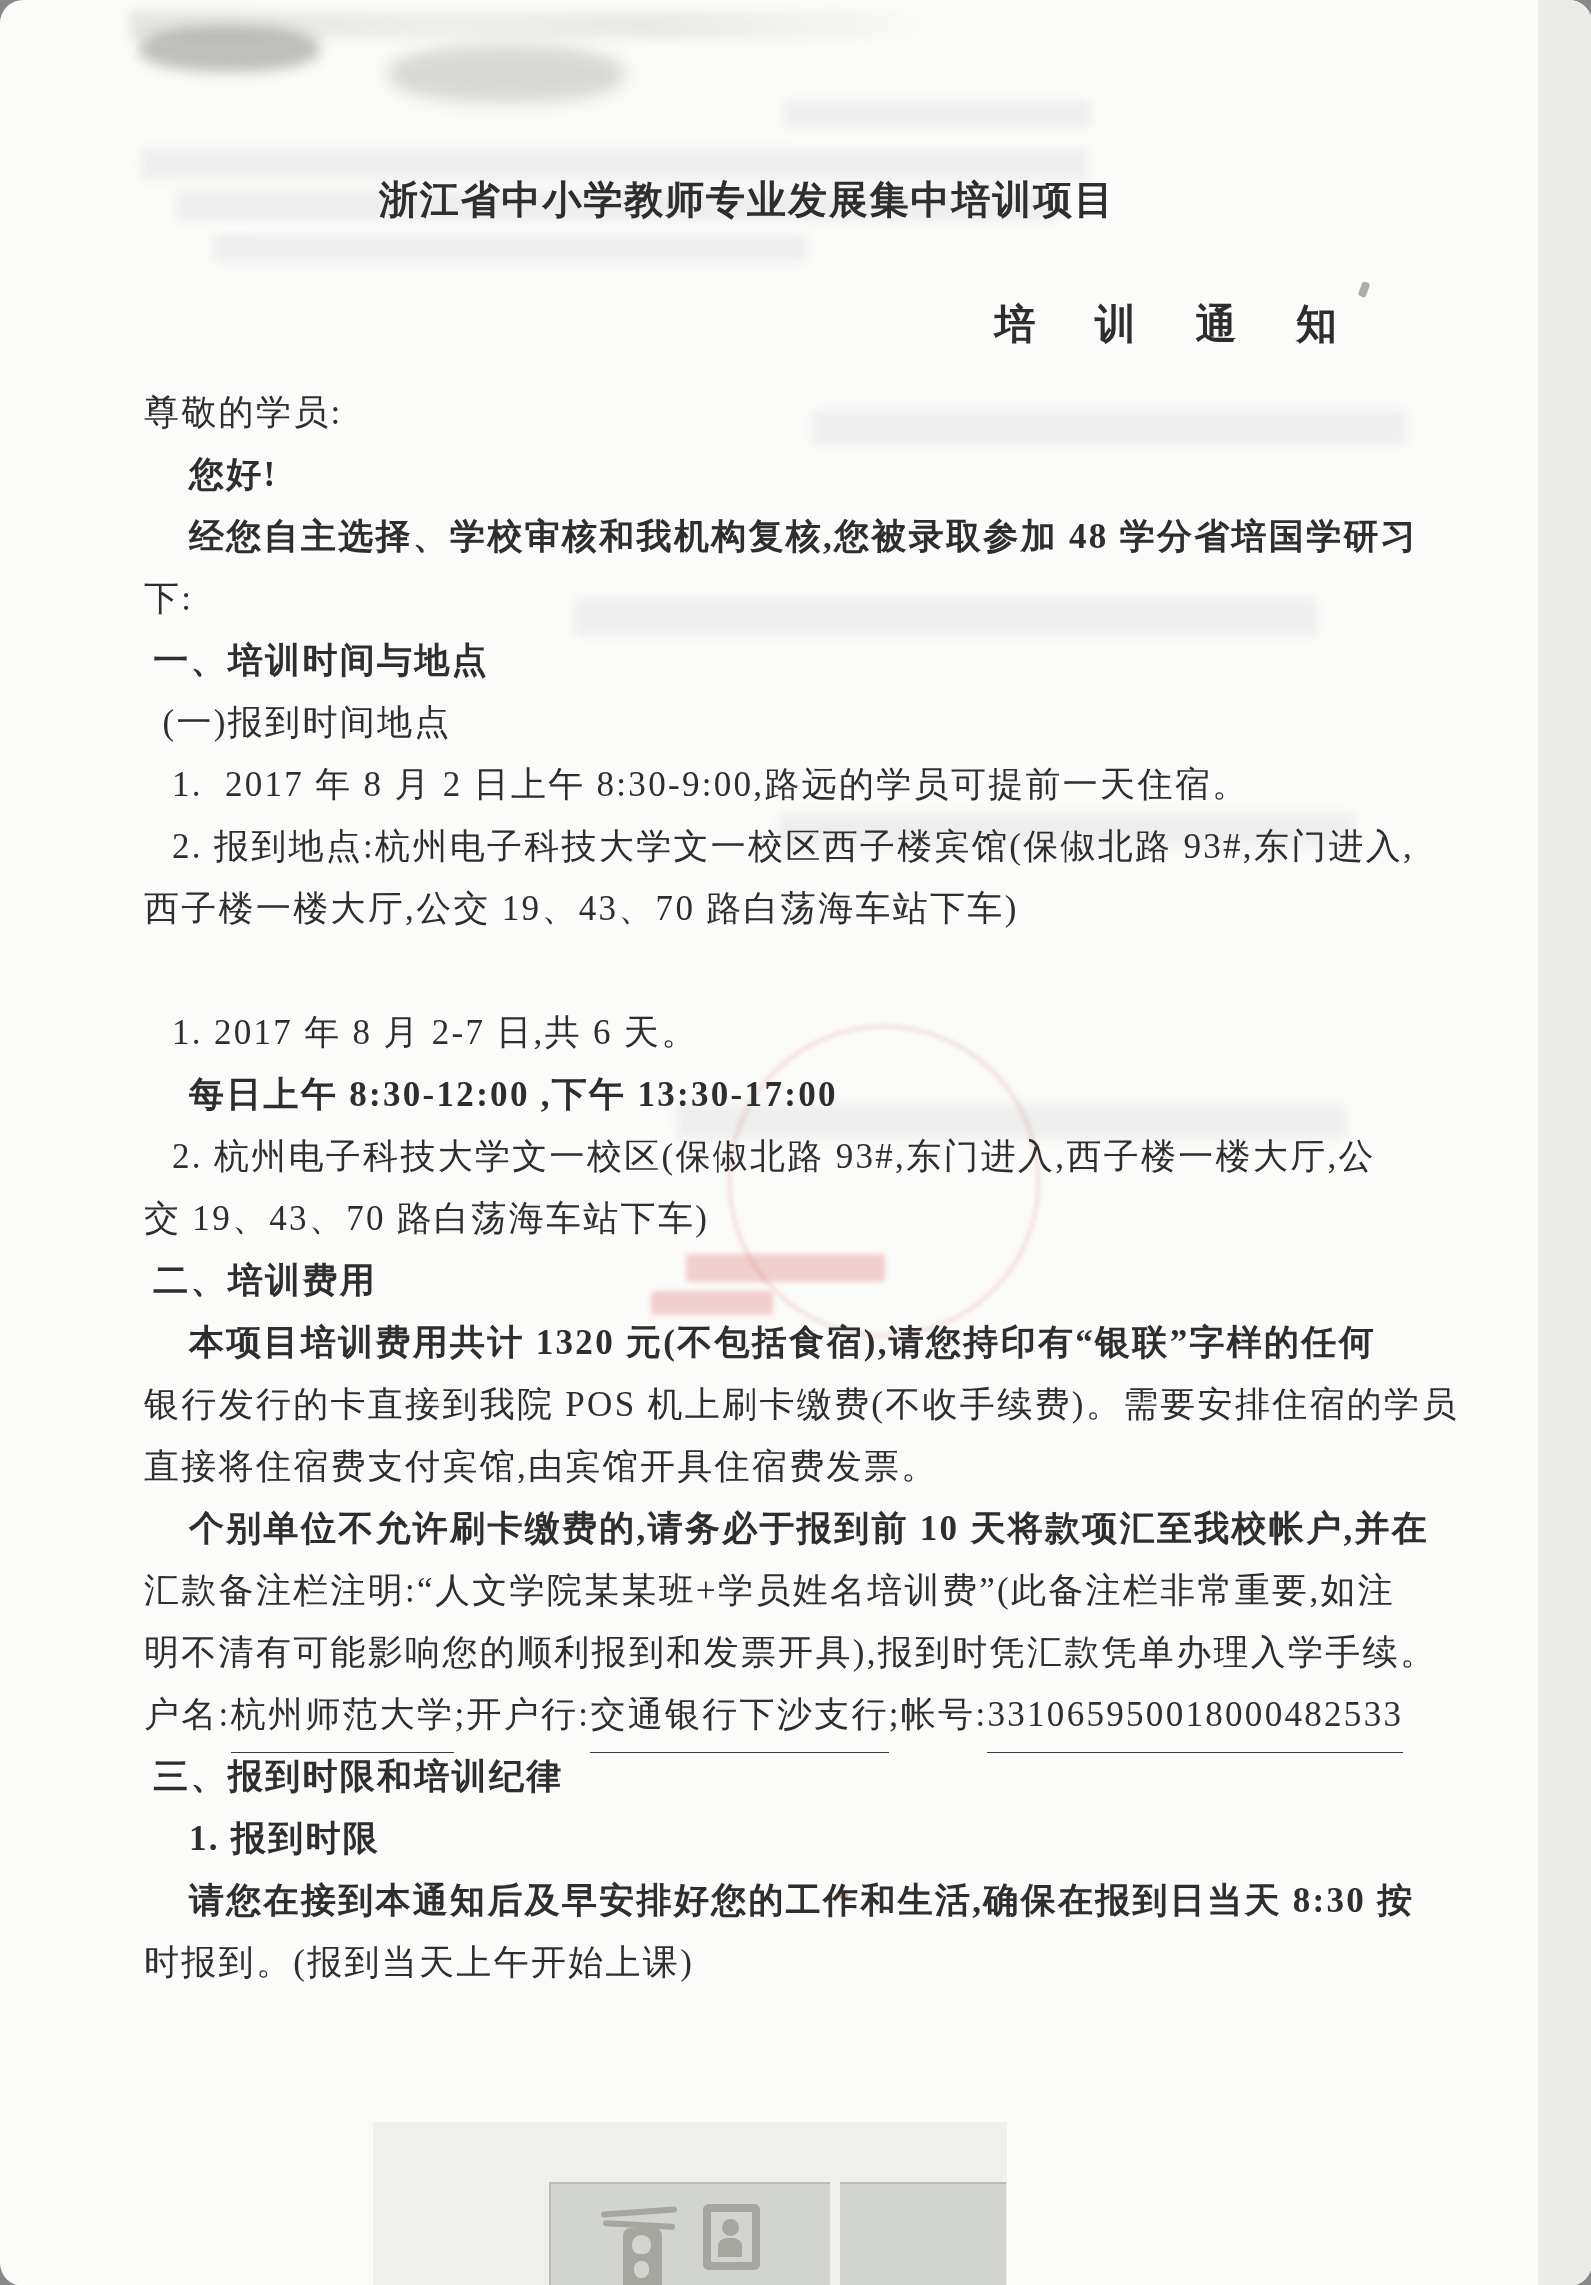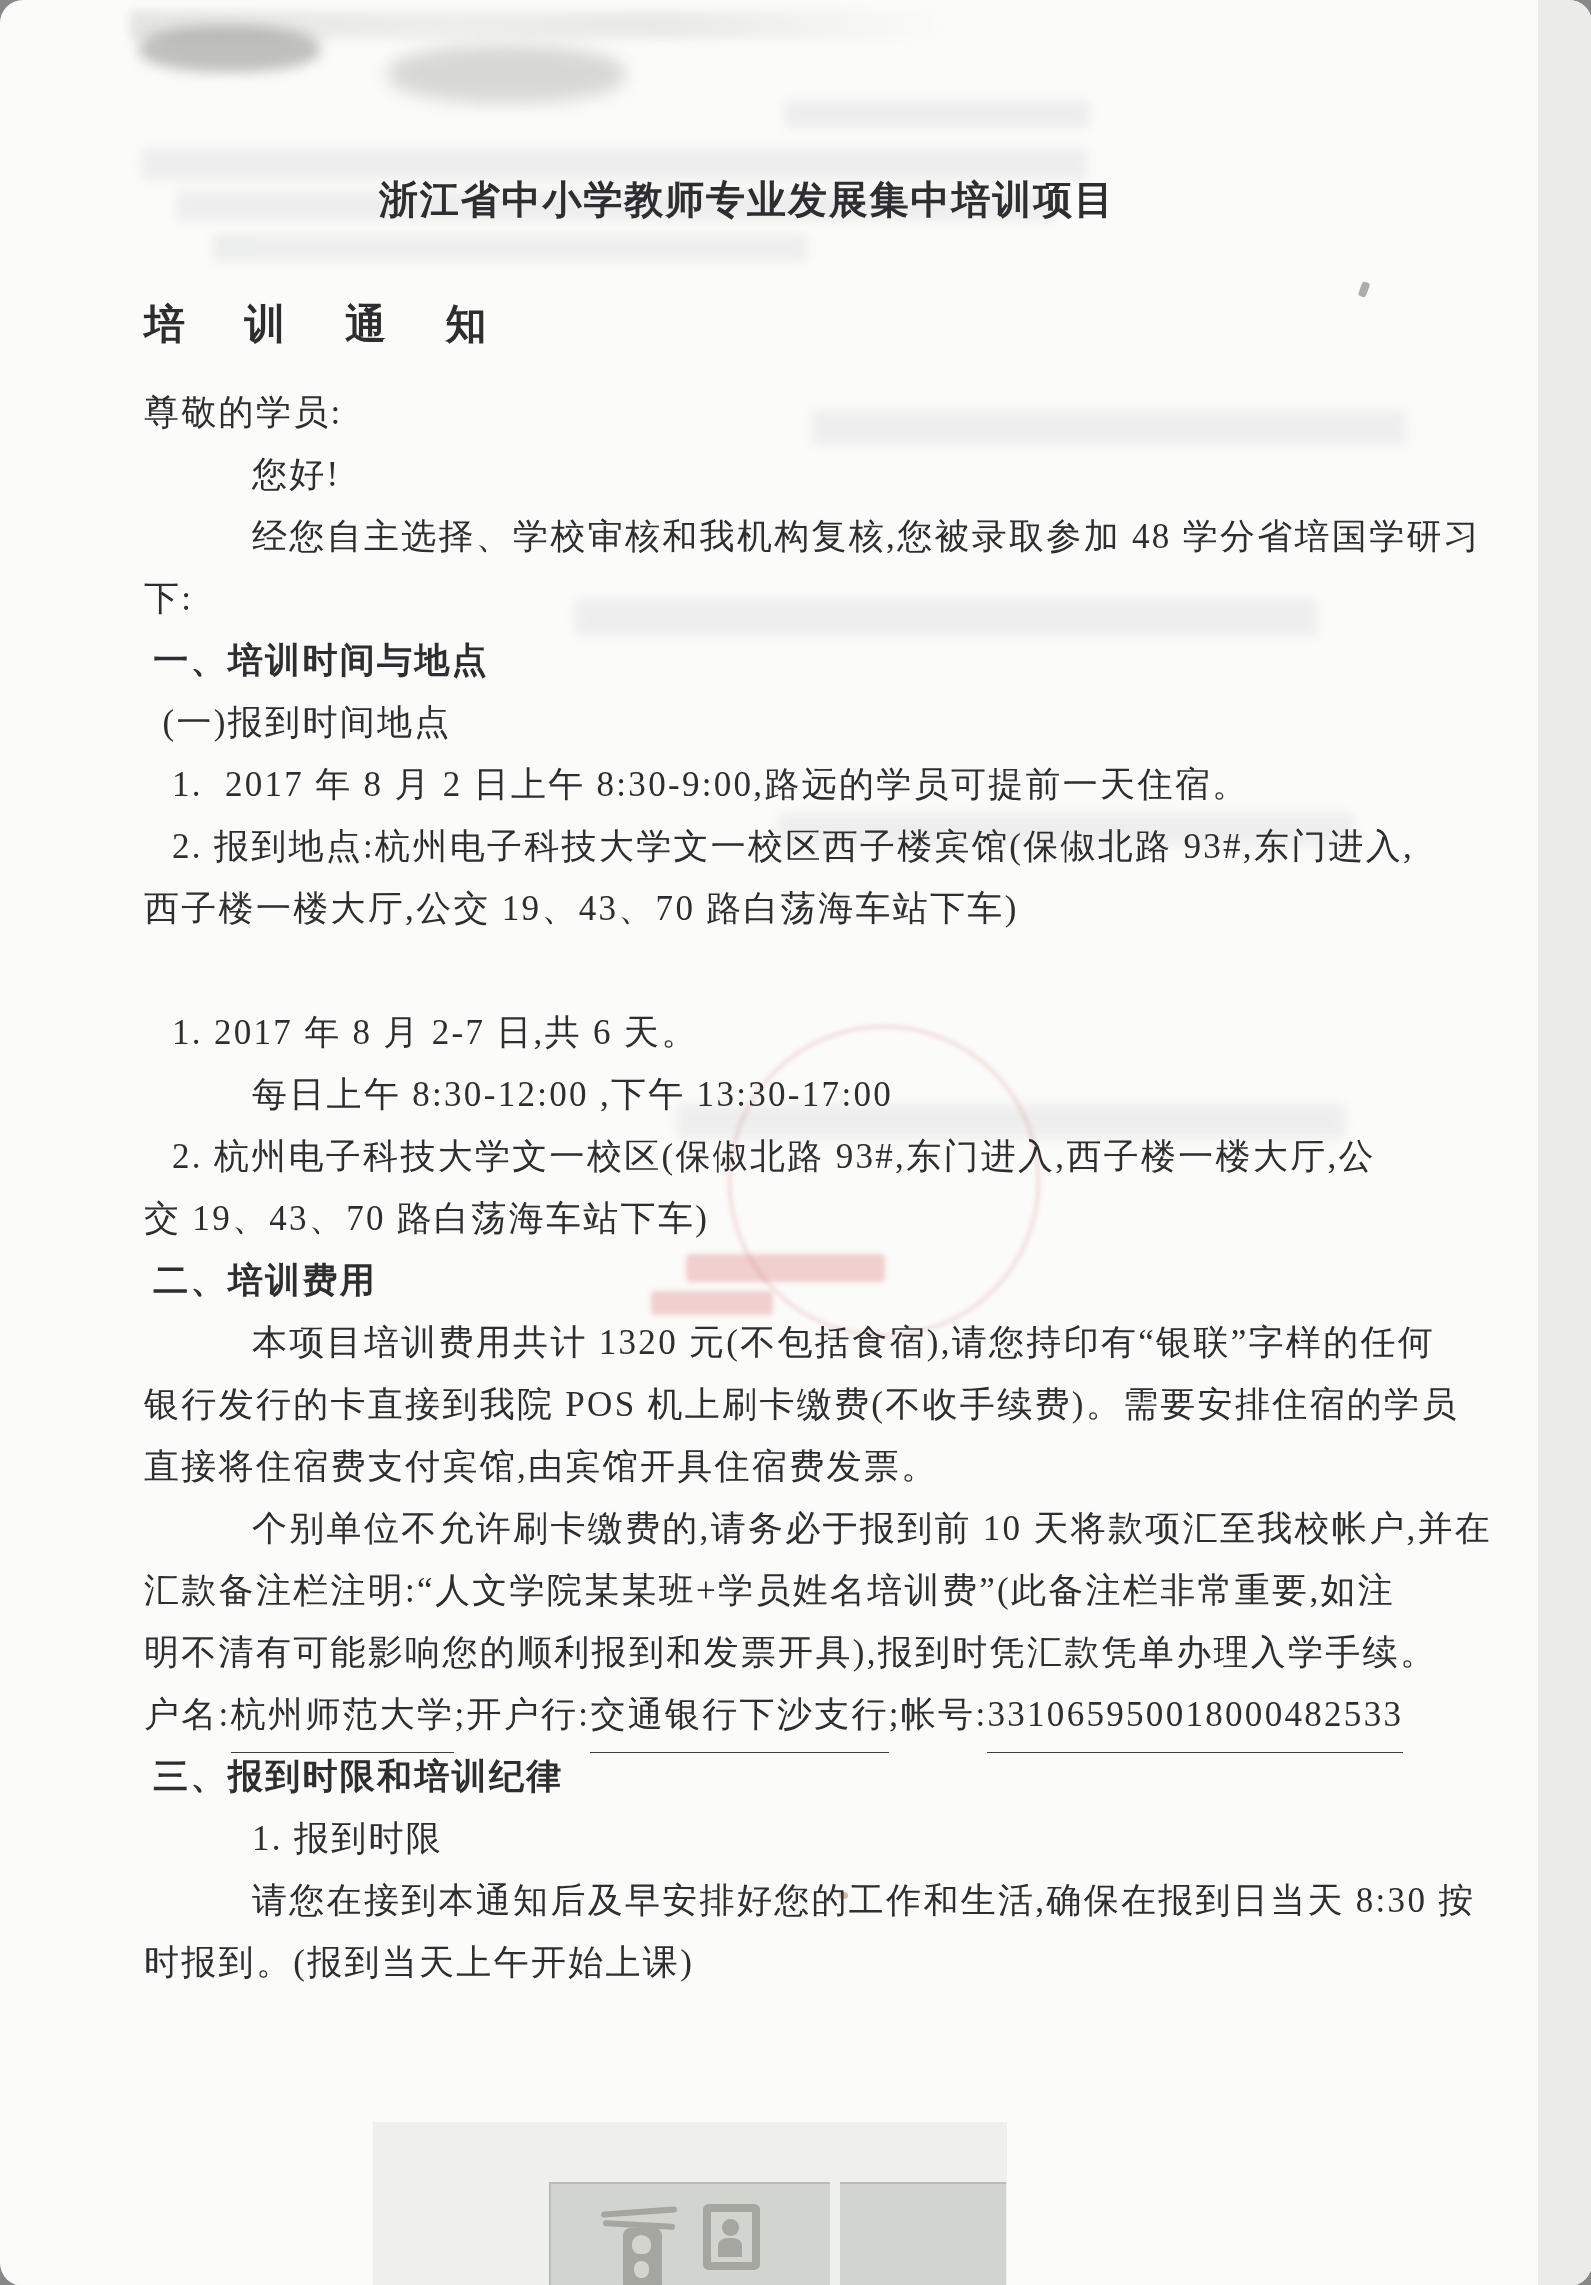--- a/index.html
+++ b/index.html
@@ -4,33 +4,33 @@
 <style>
   html,body{margin:0;padding:0;background:#888;}
   .page{position:relative;width:1592px;height:2286px;background:#fbfbf9;overflow:hidden;
         font-family:"Liberation Serif","DejaVu Serif",serif;color:#2e2e30;border-radius:23px;}
   
   .scan-strip{position:absolute;right:0;top:0;width:54px;height:2286px;background:#ebebe7;
               border-left:0.9px solid #dedeb d8;}
   
   .title{position:absolute;left:144px;top:173px;width:1206px;text-align:center;
          font-size:39px;font-weight:bold;letter-spacing:1.9px;white-space:pre;}
-  .subtitle{position:absolute;left:144px;top:297px;width:1206px;text-align:left;
+  .subtitle{position:absolute;left:144px;top:297px;width:1206px;text-align:right;
             font-size:41px;font-weight:bold;letter-spacing:13px;white-space:pre;}
   
   .body{position:absolute;left:144px;top:382px;width:1317px;font-size:35px;line-height:62px;
         letter-spacing:2.3px;}
   .line{white-space:pre;height:62px;}
   .line.blank{height:62px;}
   .bold{font-weight:bold;}
   .in-b{margin-left:0;}
   .in-s{margin-left:9.3px;}
   .in-s2{margin-left:18.6px;}
   .in-l{margin-left:28px;}
-  .in-p{margin-left:108px;}
+  .in-p{margin-left:45px;font-weight:bold;}
   .ul{border-bottom:1.9px solid #3c3c3e;padding-bottom:18px;}
   
   .sm{position:absolute;pointer-events:none;}
   .sm1{left:130px;top:11px;width:816px;height:28px;opacity:.5;filter:blur(4.6px);
        background:linear-gradient(90deg,#cfcfcb,#e2e2de 40%,#d8d8d4 65%,rgba(216,216,212,0));}
   .sm2{left:139px;top:26px;width:181px;height:46px;background:#8f8f8b;opacity:.55;
        filter:blur(6.5px);border-radius:45%;}
   .sm3{left:388px;top:45px;width:237px;height:58px;background:#c0c0bc;opacity:.6;
        filter:blur(8.3px);border-radius:45%;}
   

